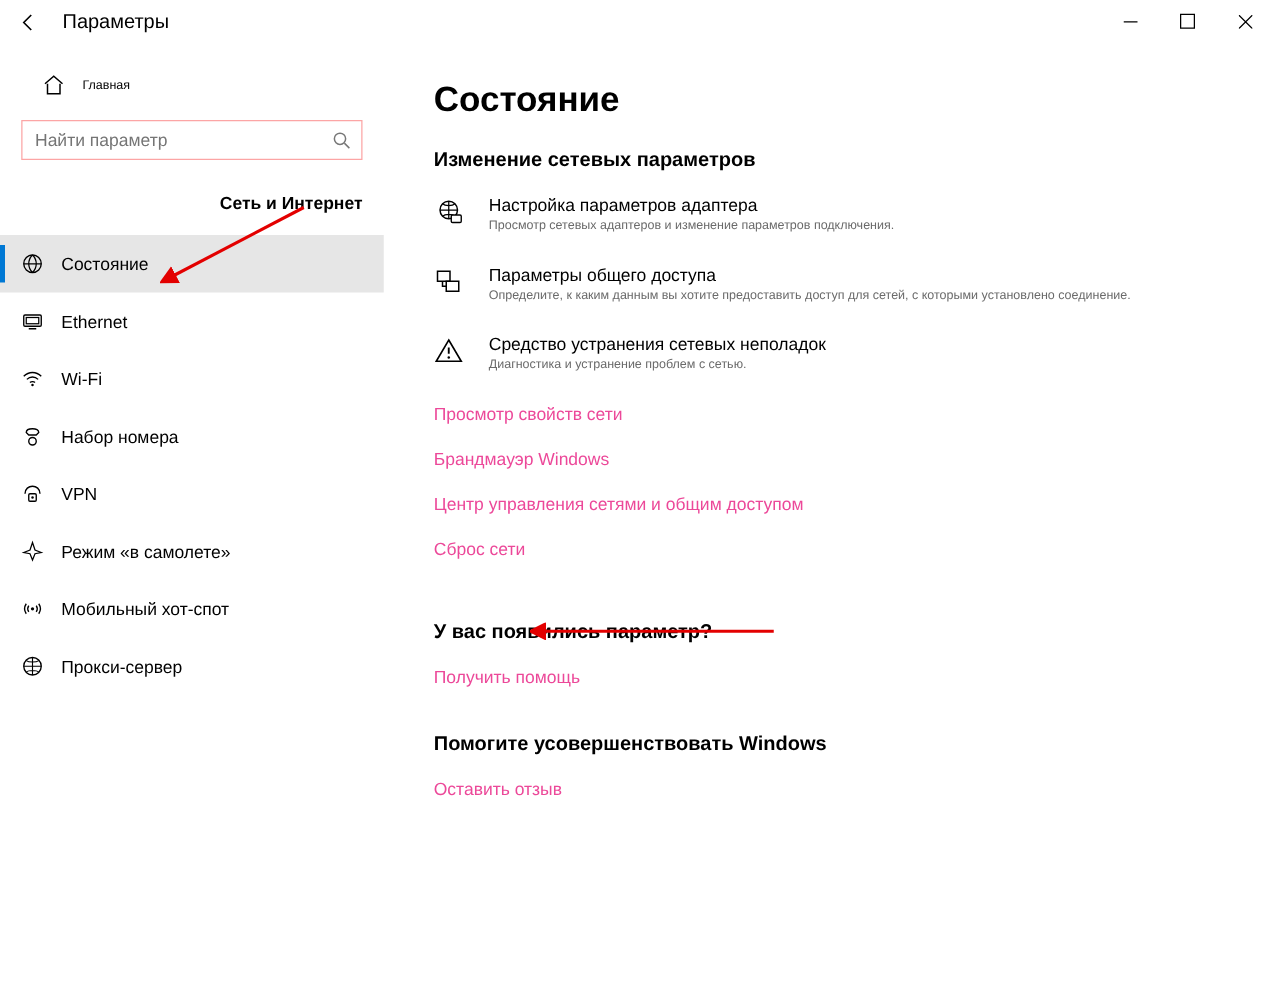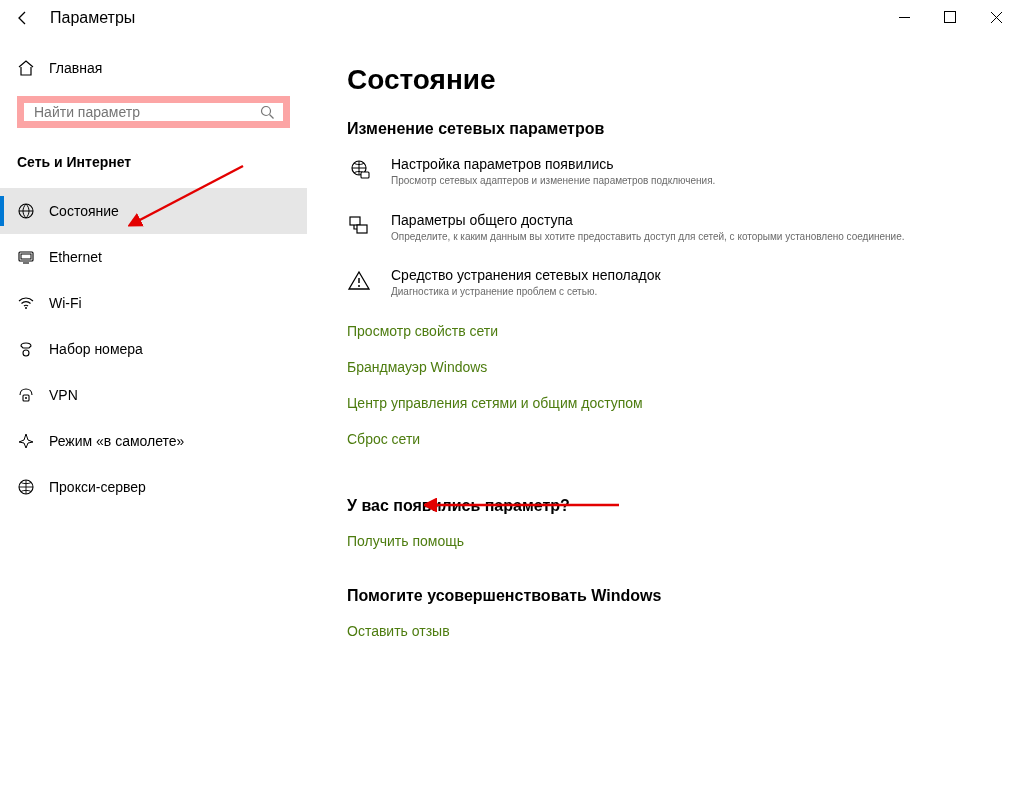--- a/index.html
+++ b/index.html
@@ -38,40 +38,41 @@
   .body {
     display: flex;
     height: calc(799px - 36px);
   }
   .sidebar {
     width: 307px;
     padding-top: 12px;
   }
   .home {
     display:flex; align-items:center;
-    height: 40px; padding-left: 17px;
-    font-size: 14px; gap: 14px;
+    height: 40px; padding-left: 34px;
+    font-size: 10px; gap: 14px;
   }
   .home .icon { width:18px; display:flex; justify-content:center; }
   .search-wrap { padding: 8px 17px 0 17px; }
   .search {
     width: 100%; height: 32px;
-    border: 7px solid #fca5a5;
+    border: 1px solid #fca5a5;
     display:flex; align-items:center;
     padding: 0 8px;
   }
   .search input {
     flex:1; border:none; outline:none;
     font-size: 14px; color:#555;
     background:transparent;
   }
   .search .sicon { color:#555; }
   .section-title {
     font-size: 14px; font-weight: 600;
     padding: 26px 17px 8px 17px;
+    text-align: right;
   }
   .nav { padding-top: 10px; }
   .nav-item {
     display:flex; align-items:center;
     height: 46px; padding-left: 17px;
     font-size: 14px; gap: 14px;
     position:relative;
   }
   .nav-item .icon { width:18px; display:flex; justify-content:center; color:#000; }
   .nav-item.active { background:#e6e6e6; }
@@ -97,21 +98,21 @@
     display:flex; gap: 18px;
     margin-bottom: 24px;
     max-width: 560px;
   }
   .setting-row .ricon {
     width: 26px; padding-top:2px;
   }
   .setting-row .rtitle { font-size: 14px; margin-bottom: 2px; }
   .setting-row .rdesc { font-size: 10px; color:#6a6a6a; line-height:1.35; }
   .link {
-    color:#4d7c0f; font-size: 14px;
+    color:#ec4899; font-size: 14px;
     margin-bottom: 20px; display:block;
   }
   .spacer-lg { height: 30px; }
 
   
   .arrow {
     position:absolute; pointer-events:none;
   }
   svg { display:block; }
 </style>
@@ -218,20 +219,29 @@
 
       <div class="nav-item">
         <span class="icon">
           <svg width="18" height="18" viewBox="0 0 18 18">
               <path d="M9 2 L11 8 L16 10 L11 11 L9 16 L7 11 L2 10 L7 8 Z" fill="none" stroke="#000" stroke-width="1"></path>
             </svg>
         </span>
         <span>Режим «в самолете»</span>
       </div>
 
+      <div class="nav-item">
+        <span class="icon">
+          <svg width="18" height="18" viewBox="0 0 18 18">
+              <path d="M4 5 C2 8 2 10 4 13 M6 6.5 C5 8 5 10 6 11.5 M14 5 C16 8 16 10 14 13 M12 6.5 C13 8 13 10 12 11.5" fill="none" stroke="#000" stroke-width="1.1"></path>
+              <circle cx="9" cy="9" r="1.3" fill="#000"></circle>
+            </svg>
+        </span>
+        <span>Мобильный хот-спот</span>
+      </div>
 
 
       <div class="nav-item">
         <span class="icon">
           <svg width="18" height="18" viewBox="0 0 18 18">
               <circle cx="9" cy="9" r="7" fill="none" stroke="#000" stroke-width="1.1"></circle>
               <path d="M2 9 H16 M9 2 V16 M4 4.5 C6 6 12 6 14 4.5 M4 13.5 C6 12 12 12 14 13.5" fill="none" stroke="#000" stroke-width="0.9"></path>
             </svg>
         </span>
         <span>Прокси-сервер</span>
@@ -246,21 +256,21 @@
 
     <div class="setting-row">
       <div class="ricon">
         <svg width="24" height="24" viewBox="0 0 24 24">
             <circle cx="12" cy="10" r="7" fill="none" stroke="#000" stroke-width="1.2"></circle>
             <path d="M5 10 H19 M12 3 V17 M7 5 C9 7 15 7 17 5 M7 15 C9 13 15 13 17 15" fill="none" stroke="#000" stroke-width="1"></path>
             <rect x="14" y="14" width="8" height="6" rx="1" fill="#fff" stroke="#000" stroke-width="1.1"></rect>
           </svg>
       </div>
       <div>
-        <div class="rtitle">Настройка параметров появились</div>
+        <div class="rtitle">Настройка параметров адаптера</div>
         <div class="rdesc">Просмотр сетевых адаптеров и изменение параметров подключения.</div>
       </div>
     </div>
 
     <div class="setting-row">
       <div class="ricon">
         <svg width="24" height="24" viewBox="0 0 24 24">
             <rect x="3" y="3" width="10" height="8" fill="none" stroke="#000" stroke-width="1.2"></rect>
             <rect x="10" y="11" width="10" height="8" fill="#fff" stroke="#000" stroke-width="1.2"></rect>
             <path d="M7 11 V15 H10" fill="none" stroke="#000" stroke-width="1.2"></path>

